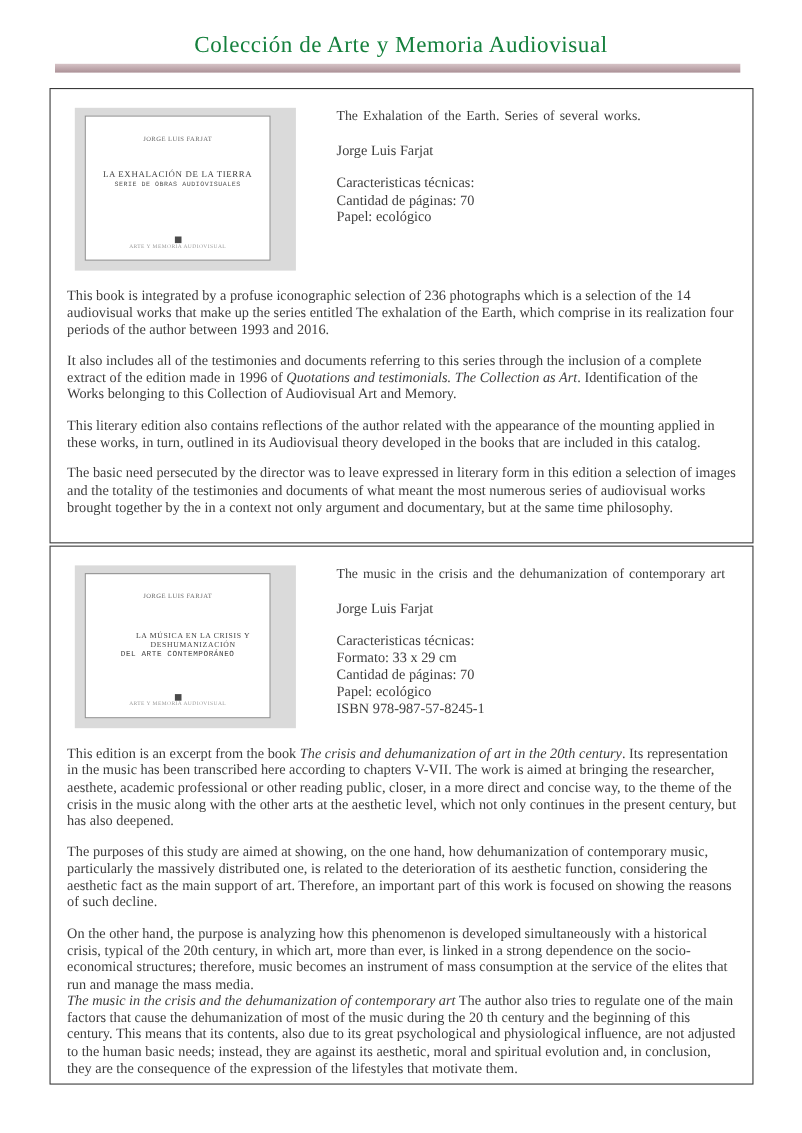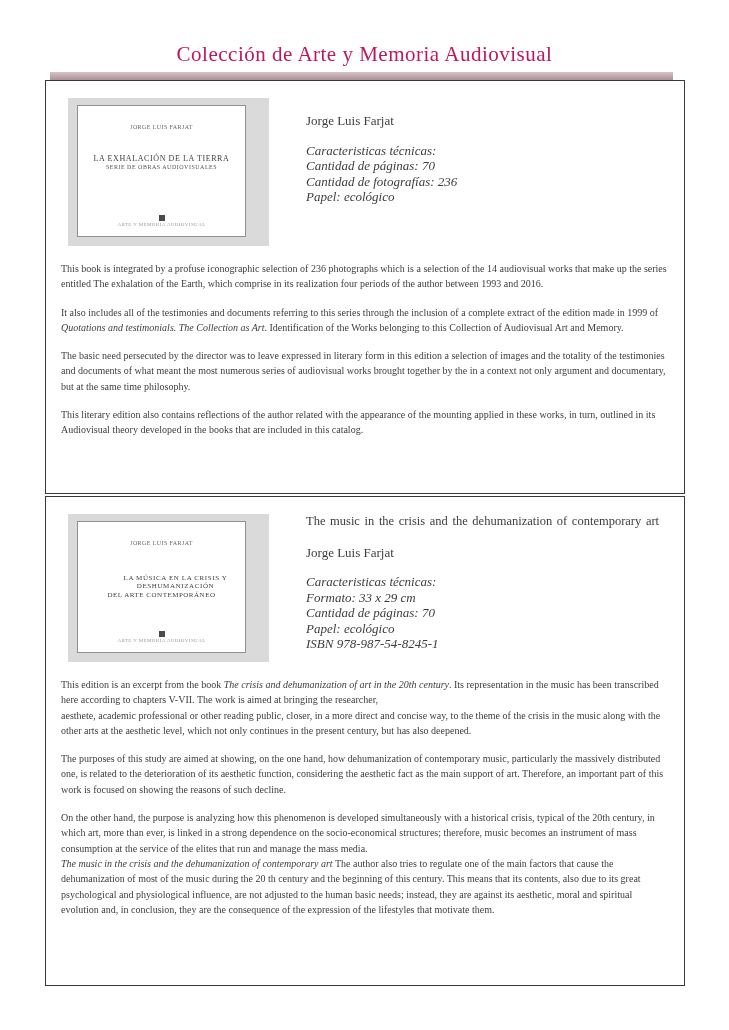--- a/index.html
+++ b/index.html
@@ -2,22 +2,22 @@
 <html><head>
 <meta charset="utf-8">
 <style>
   html,body{margin:0;padding:0;}
   body{
     width:729px;height:1030px;background:#ffffff;position:relative;
     font-family:"Liberation Serif","DejaVu Serif",serif;color:#3d3d3d;
     -webkit-font-smoothing:antialiased;
   }
   .page-title{
-    margin-top:42px;text-align:center;font-size:21px;letter-spacing:.5px;
-    color:#be185d;
+    margin-top:28px;text-align:center;font-size:21px;letter-spacing:.5px;
+    color:#15803d;
   }
   .accent-bar{
     margin:5px 0 0 50px;width:623px;height:8px;
     background:linear-gradient(#d6c3c6,#ab9096);
   }
   .book-box{
     position:absolute;left:45px;width:640px;box-sizing:border-box;
     border:1.5px solid #3a3a3a;background:#fff;
   }
   .box-1{top:80px;height:414px;}
@@ -26,32 +26,32 @@
   .cover-thumb{
     margin:0;flex:0 0 auto;width:201px;height:148px;background:#dadada;
     box-sizing:border-box;padding:7px 23px 9px 9px;
   }
   .cover-page{
     position:relative;width:100%;height:100%;box-sizing:border-box;
     background:#fff;border:1px solid #8f8f8f;text-align:center;color:#4a4a4a;
   }
   .cover-author{margin-top:18px;font-size:6px;letter-spacing:.4px;color:#666;}
   .cover-title{margin-top:24px;font-size:8px;letter-spacing:.6px;color:#3f3f3f;}
-  .cover-subtitle{margin-top:1px;font-size:6px;letter-spacing:.5px;color:#555;}
+  .cover-subtitle{margin-top:1px;font-size:6px;letter-spacing:.5px;color:#555;font-family:Liberation Mono, monospace;}
   .box-2 .cover-title{margin-top:28px;font-size:7px;margin-left:28px;}
   .box-2 .cover-subtitle{font-size:7px;color:#3f3f3f;}
   .cover-imprint{position:absolute;bottom:9px;left:0;right:0;}
   .imprint-mark{display:block;margin:0 auto;width:6px;height:6px;background:#4a4a4a;}
   .imprint-text{margin-top:1px;font-size:5px;letter-spacing:.4px;color:#9a9a9a;}
   .book-info{margin-left:37px;font-size:13px;line-height:15.5px;color:#3d3d3d;}
   .book-title{white-space:nowrap;font-size:12.5px;word-spacing:1.5px;}
   .book-author{margin-top:15px;}
   .book-specs{margin-top:14px;}
-  .book-specs div{line-height:15.5px;font-style:italic;}
-  .book-desc{padding:15px 14px 0 15px;font-size:10px;line-height:15.3px;}
+  .book-specs div{line-height:15.5px;}
+  .book-desc{padding:15px 14px 0 15px;font-size:13px;line-height:15.3px;}
   .book-desc p{margin:0 0 13px 0;}
   .book-desc em{font-style:italic;}
 </style>
 </head>
 <body>
 
 <div>
 
   <header>
     <div class="page-title">Colección de Arte y Memoria Audiovisual</div>
@@ -65,34 +65,34 @@
           <div class="cover-author">JORGE LUIS FARJAT</div>
           <div class="cover-title">LA EXHALACIÓN DE LA TIERRA</div>
           <div class="cover-subtitle">SERIE DE OBRAS AUDIOVISUALES</div>
           <div class="cover-imprint">
             <span class="imprint-mark"></span>
             <div class="imprint-text">ARTE Y MEMORIA AUDIOVISUAL</div>
           </div>
         </div>
       </figure>
       <div class="book-info">
+        <div class="book-title">The Exhalation of the Earth. Series of several works.</div>
         <div class="book-author">Jorge Luis Farjat</div>
         <div class="book-specs">
           <div>Caracteristicas técnicas:</div>
           <div>Cantidad de páginas: 70</div>
-          <div>Cantidad de fotografías: 236</div>
           <div>Papel: ecológico</div>
         </div>
       </div>
     </div>
     <div class="book-desc">
       <p><span>This book is integrated by a profuse iconographic selection of 236 photographs which is a selection of the 14 audiovisual works that make up the series entitled The exhalation of the Earth, which comprise in its realization four periods of the author between 1993 and 2016.</span></p>
-      <p><span>It also includes all of the testimonies and documents referring to this series through the inclusion of a complete extract of the edition made in 1999 of </span><em>Quotations and testimonials. The Collection as Art</em><span>. Identification of the Works belonging to this Collection of Audiovisual Art and Memory.</span></p>
+      <p><span>It also includes all of the testimonies and documents referring to this series through the inclusion of a complete extract of the edition made in 1996 of </span><em>Quotations and testimonials. The Collection as Art</em><span>. Identification of the Works belonging to this Collection of Audiovisual Art and Memory.</span></p>
+      <p><span>This literary edition also contains reflections of the author related with the appearance of the mounting applied in these works, in turn, outlined in its Audiovisual theory developed in the books that are included in this catalog.</span></p>
       <p><span>The basic need persecuted by the director was to leave expressed in literary form in this edition a selection of images and the totality of the testimonies and documents of what meant the most numerous series of audiovisual works brought together by the in a context not only argument and documentary, but at the same time philosophy.</span></p>
-      <p><span>This literary edition also contains reflections of the author related with the appearance of the mounting applied in these works, in turn, outlined in its Audiovisual theory developed in the books that are included in this catalog.</span></p>
     </div>
   </section>
 
   <section class="book-box box-2">
     <div class="book-top">
       <figure class="cover-thumb">
         <div class="cover-page">
           <div class="cover-author">JORGE LUIS FARJAT</div>
           <div class="cover-title">LA MÚSICA EN LA CRISIS Y DESHUMANIZACIÓN</div>
           <div class="cover-subtitle">DEL ARTE CONTEMPORÁNEO</div>
@@ -103,21 +103,21 @@
         </div>
       </figure>
       <div class="book-info">
         <div class="book-title">The music in the crisis and the dehumanization of contemporary art</div>
         <div class="book-author">Jorge Luis Farjat</div>
         <div class="book-specs">
           <div>Caracteristicas técnicas:</div>
           <div>Formato: 33 x 29 cm</div>
           <div>Cantidad de páginas: 70</div>
           <div>Papel: ecológico</div>
-          <div>ISBN 978-987-54-8245-1</div>
+          <div>ISBN 978-987-57-8245-1</div>
         </div>
       </div>
     </div>
     <div class="book-desc">
       <p><span>This edition is an excerpt from the book </span><em>The crisis and dehumanization of art in the 20th century</em><span>. Its representation in the music has been transcribed here according to chapters V-VII. The work is aimed at bringing the researcher,<br>aesthete, academic professional or other reading public, closer, in a more direct and concise way, to the theme of the crisis in the music along with the other arts at the aesthetic level, which not only continues in the present century, but has also deepened.</span></p>
       <p><span>The purposes of this study are aimed at showing, on the one hand, how dehumanization of contemporary music, particularly the massively distributed one, is related to the deterioration of its aesthetic function, considering the aesthetic fact as the main support of art. Therefore, an important part of this work is focused on showing the reasons of such decline.</span></p>
       <p><span>On the other hand, the purpose is analyzing how this phenomenon is developed simultaneously with a historical crisis, typical of the 20th century, in which art, more than ever, is linked in a strong dependence on the socio-economical structures; therefore, music becomes an instrument of mass consumption at the service of the elites that run and manage the mass media.<br></span><em>The music in the crisis and the dehumanization of contemporary art</em><span> The author also tries to regulate one of the main factors that cause the dehumanization of most of the music during the 20 th century and the beginning of this century. This means that its contents, also due to its great psychological and physiological influence, are not adjusted to the human basic needs; instead, they are against its aesthetic, moral and spiritual evolution and, in conclusion, they are the consequence of the expression of the lifestyles that motivate them.</span></p>
     </div>
   </section>
 

